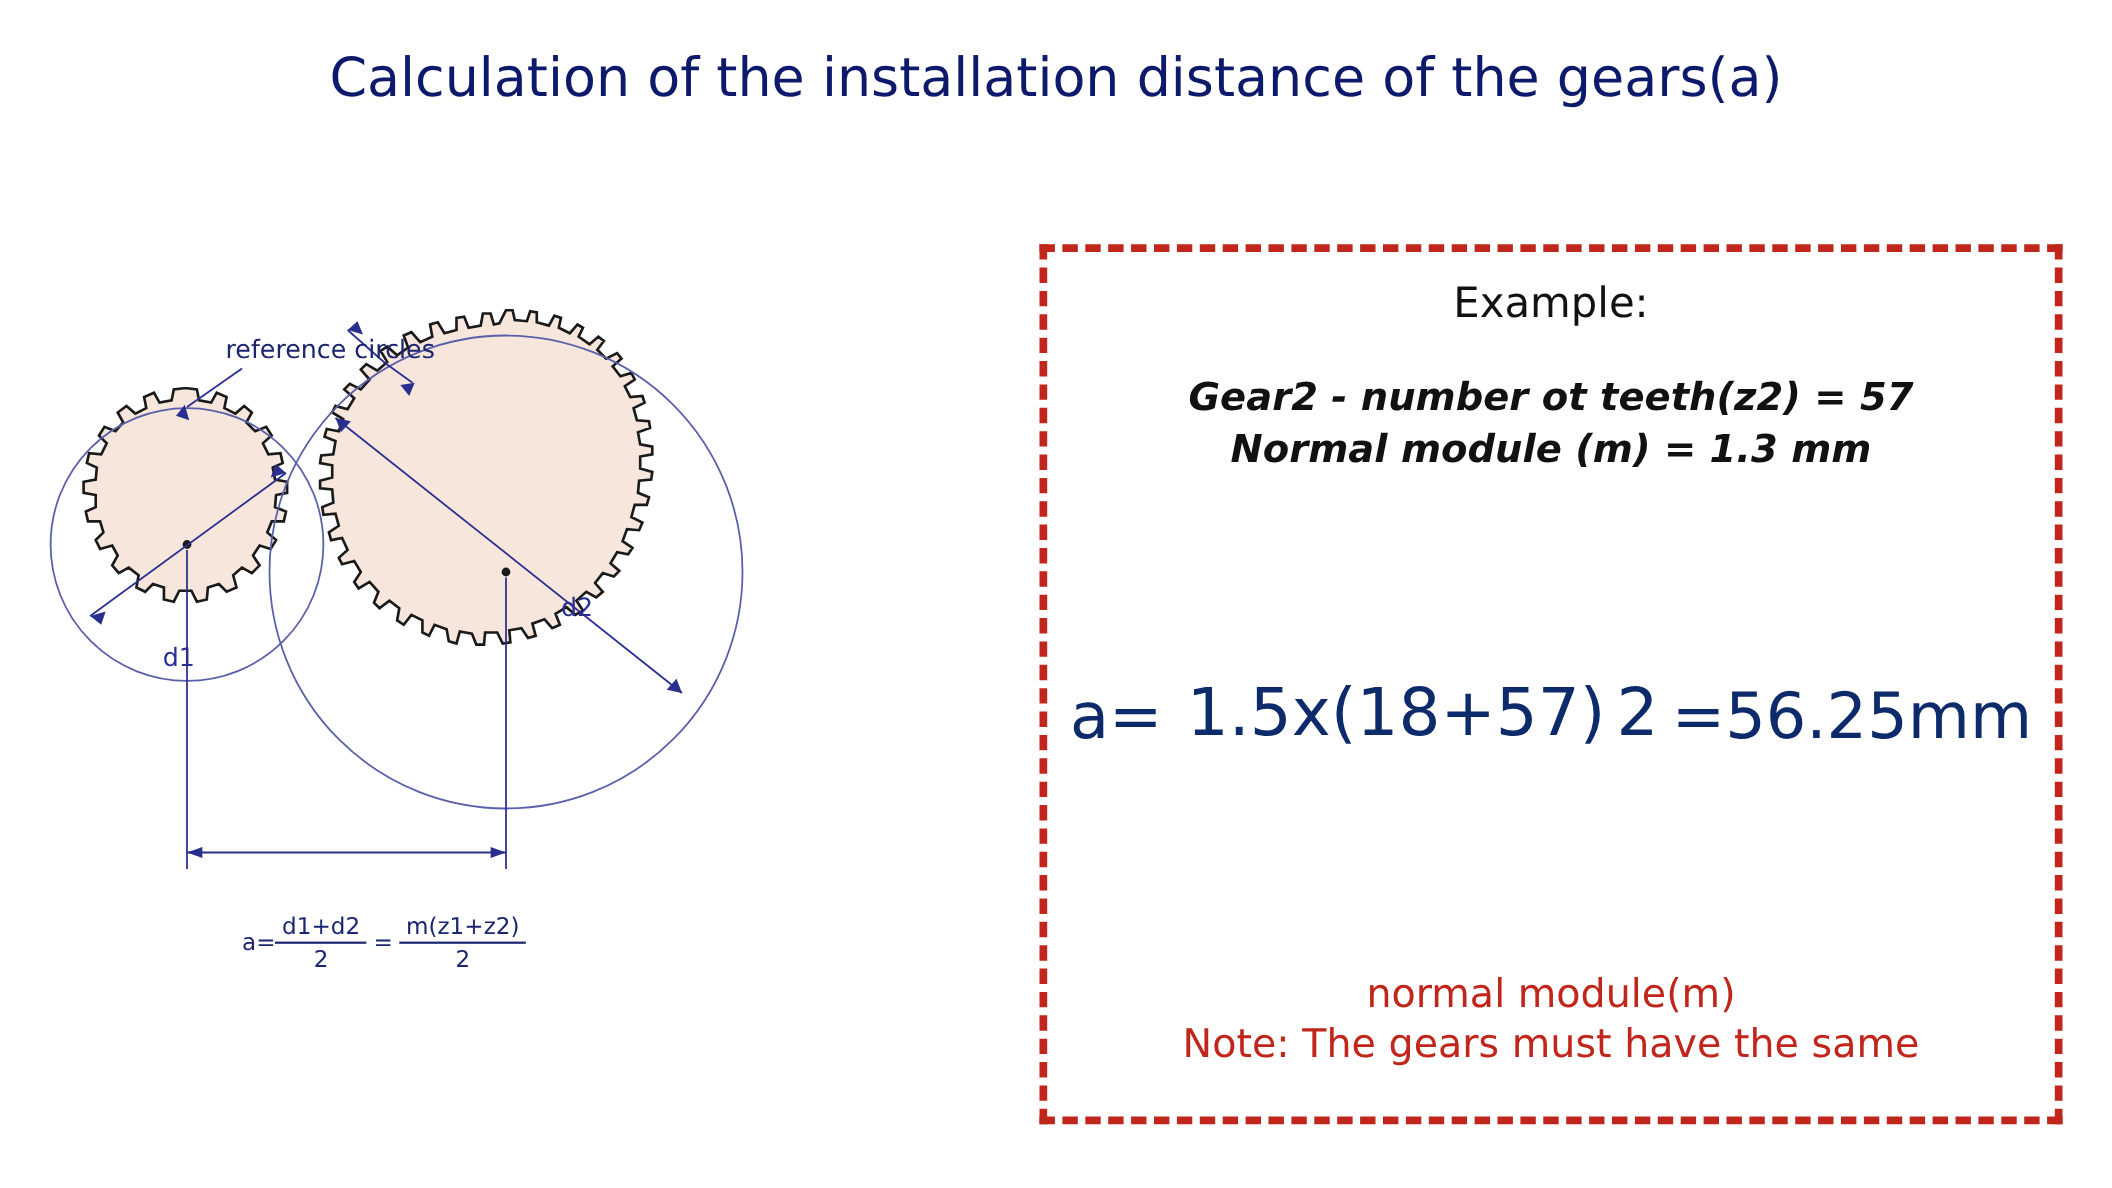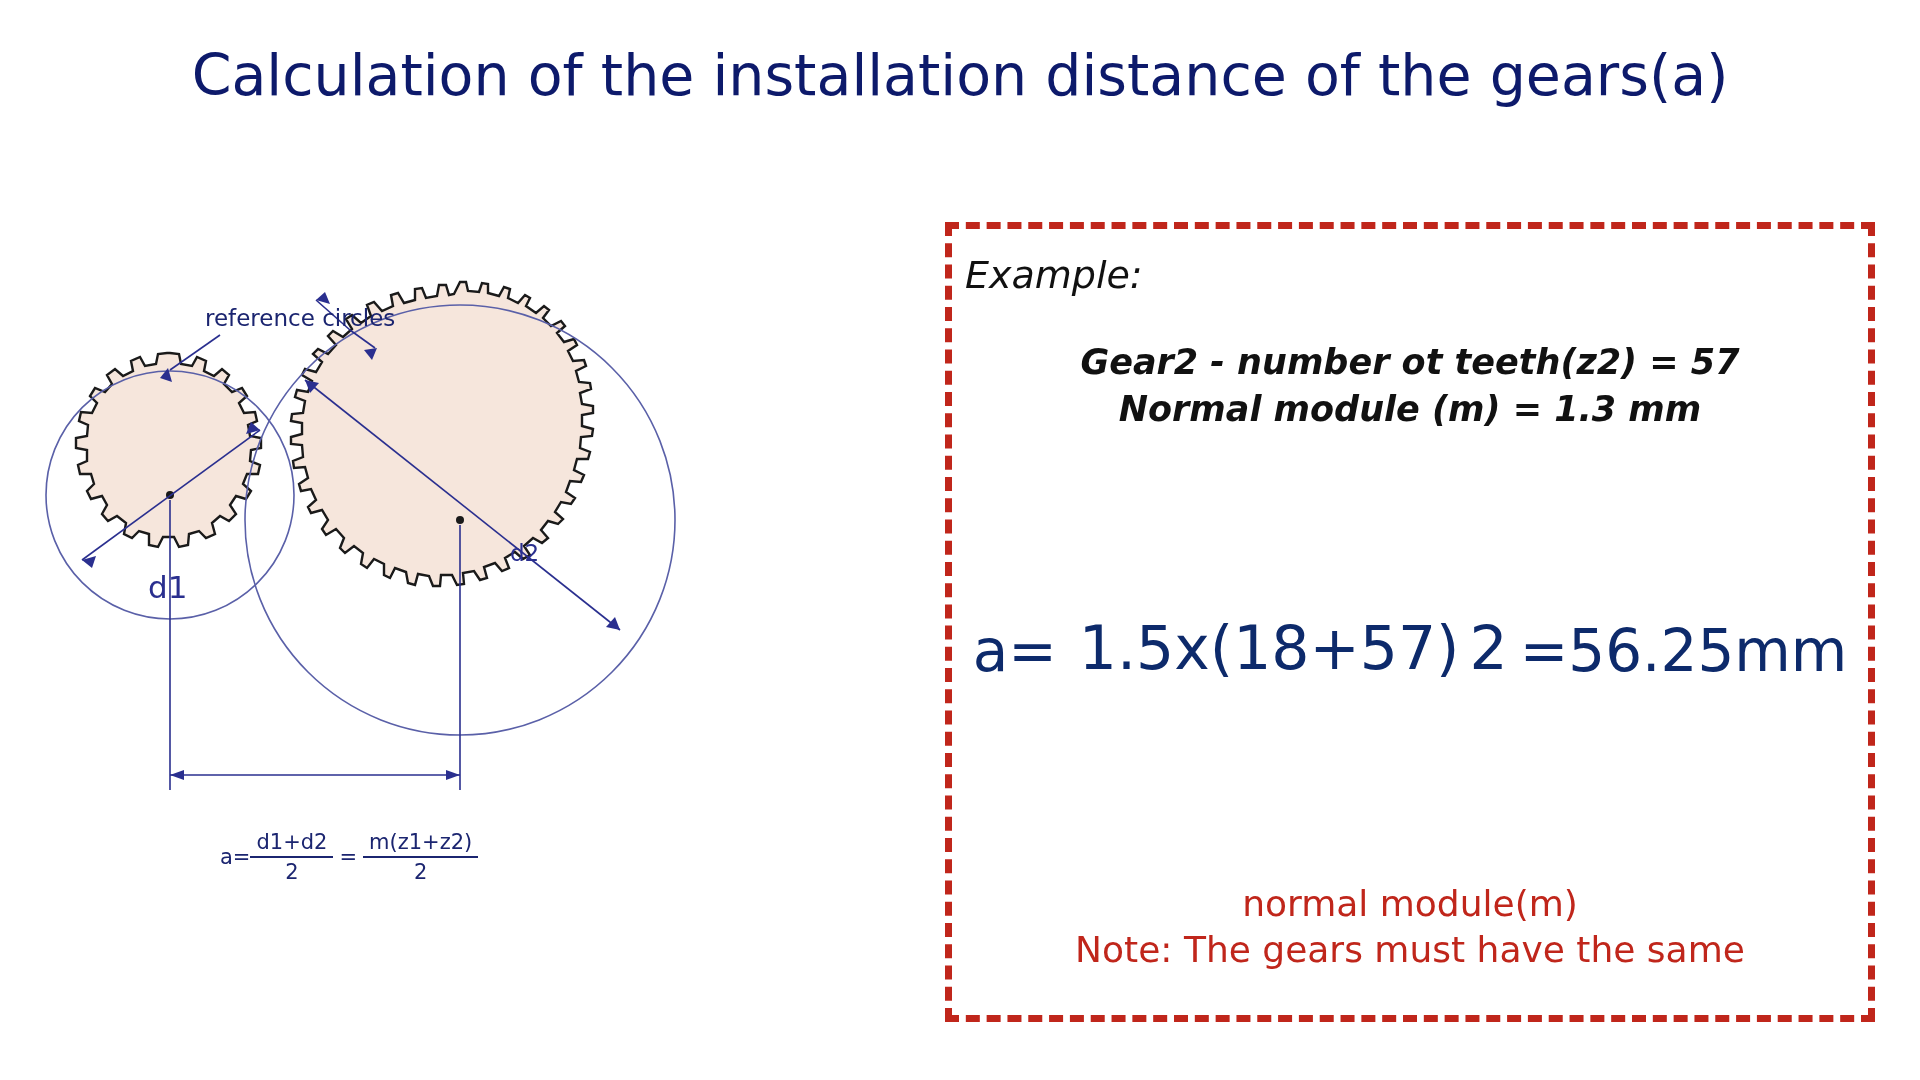--- a/index.html
+++ b/index.html
@@ -16,21 +16,21 @@
   }
 
   
   .slide-title {
     position: absolute;
     top: 42px;
     left: 0;
     width: 1920px;
     text-align: center;
     font-family: "DejaVu Sans", sans-serif;
-    font-size: 57px;
+    font-size: 49px;
     color: #0d1a6b;
     letter-spacing: 0px;
     white-space: nowrap;
   }
 
   
   .figure {
     position: absolute;
     left: 20px;
     top: 230px;
@@ -46,22 +46,22 @@
     white-space: nowrap;
   }
   .lbl-reference {
     left: 185px;
     top: 75px;
     font-size: 23px;
     color: #1b2570;
   }
   .lbl-d1 {
     left: 128px;
-    top: 339px;
-    font-size: 31px;
+    top: 355px;
+    font-size: 23px;
     color: #2a2f8f;
     text-align: right;
   }
   .lbl-d2 {
     left: 490px;
     top: 310px;
     font-size: 23px;
     color: #2a2f8f;
   }
 
@@ -105,25 +105,24 @@
     background: #ffffff;
   }
   .panel-inner {
     position: relative;
     width: 100%;
     height: 100%;
   }
   .example-heading {
     position: absolute;
     top: 24px;
-    left: 13px;
-    width: 100%;
-    text-align: left;
-    font-family: "DejaVu Sans", sans-serif;
-    font-style: italic;
+    left: 0;
+    width: 100%;
+    text-align: center;
+    font-family: "DejaVu Sans", sans-serif;
     font-size: 38px;
     color: #111111;
   }
   .given-block {
     position: absolute;
     top: 110px;
     left: 0;
     width: 100%;
     text-align: center;
     font-family: "DejaVu Sans", sans-serif;

